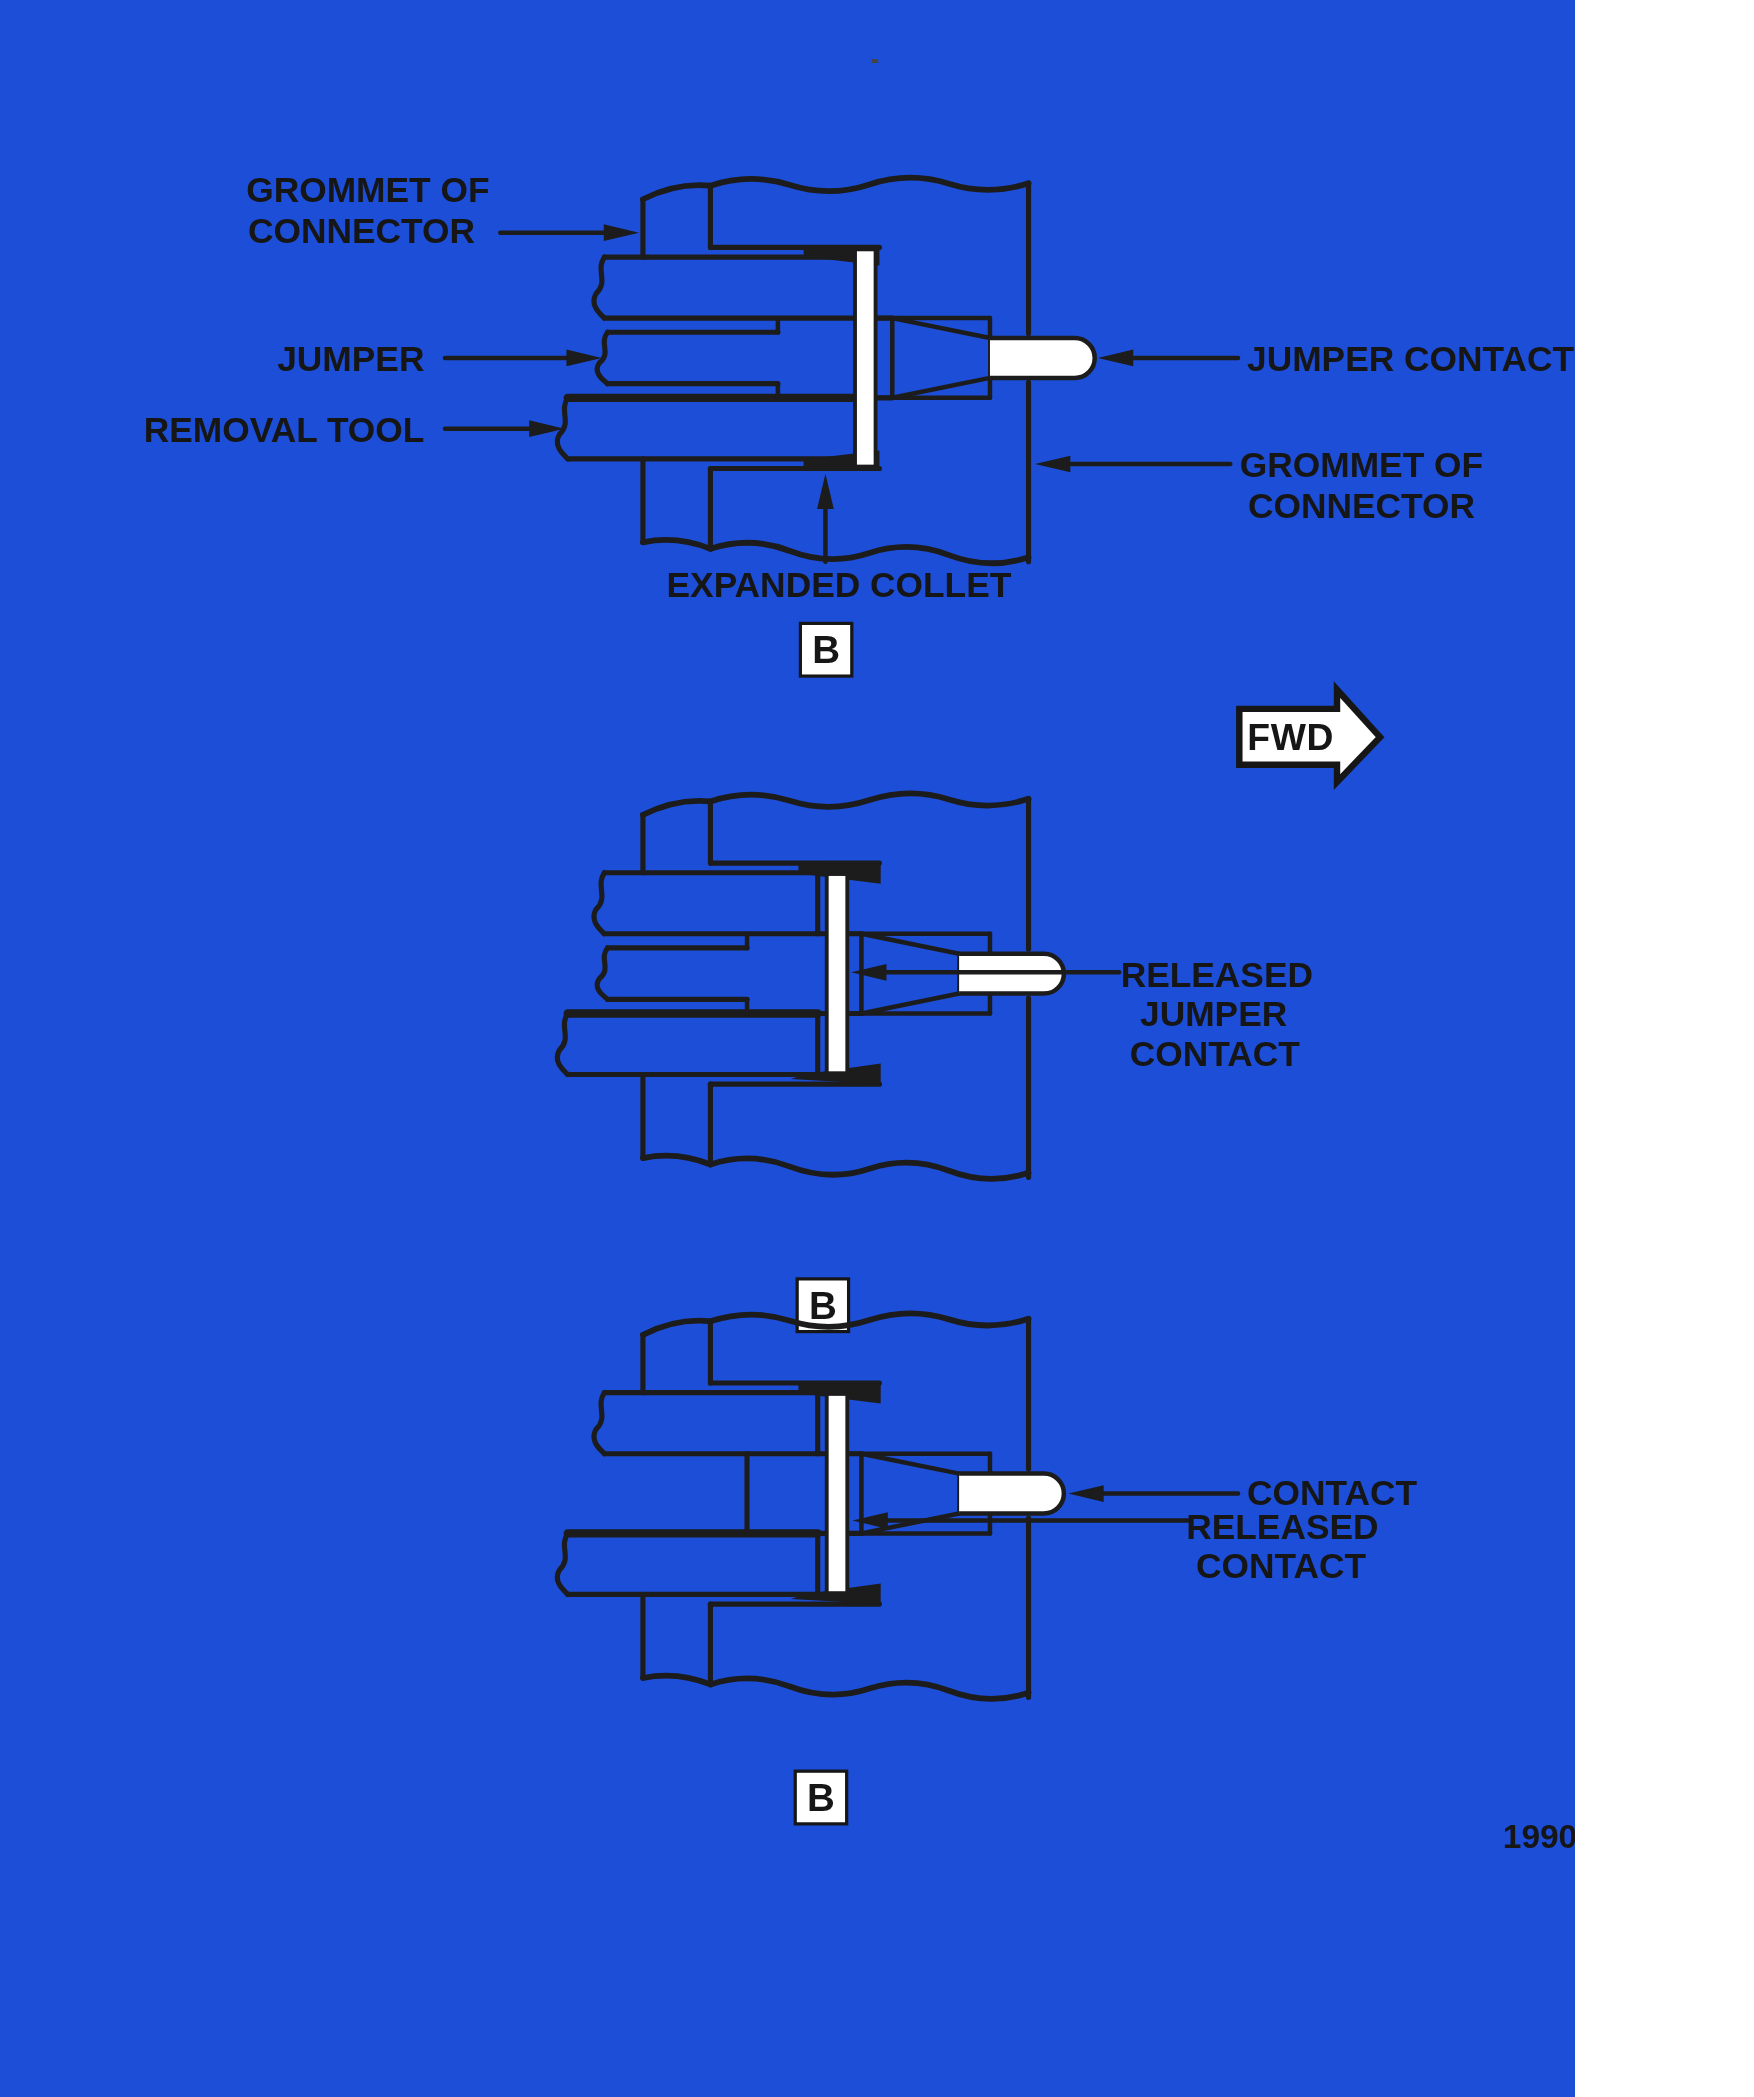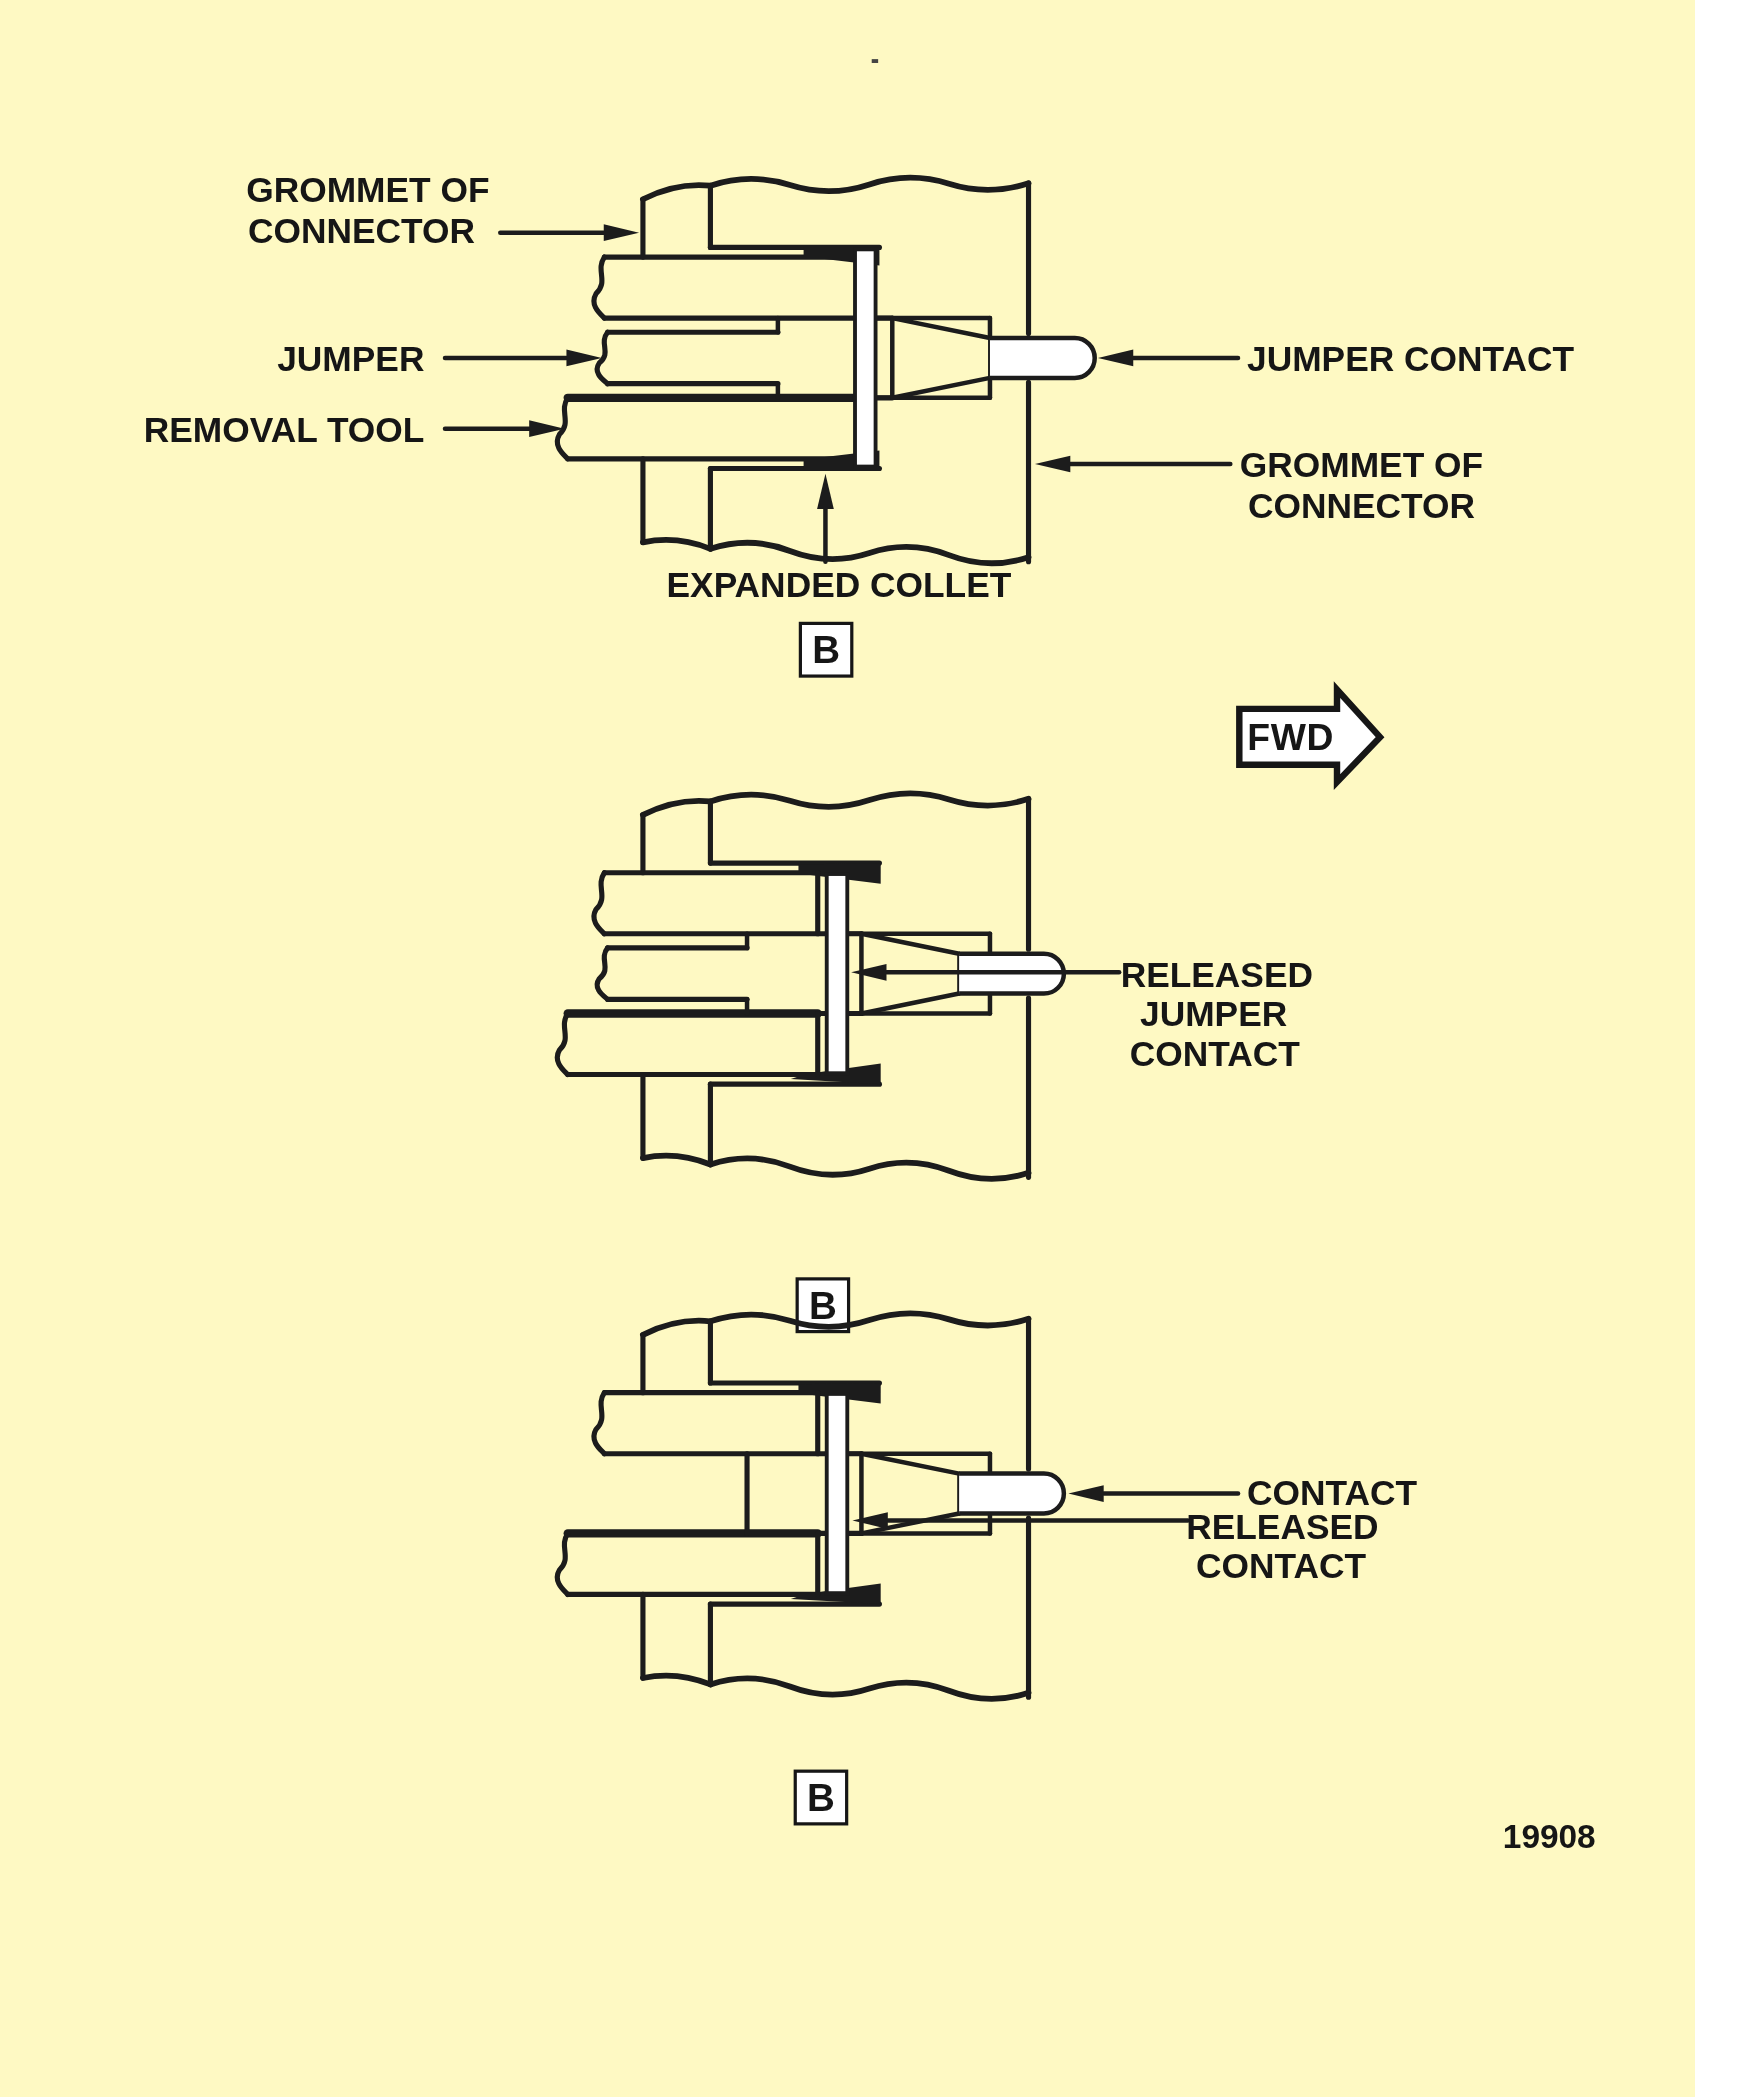--- a/index.html
+++ b/index.html
@@ -1,16 +1,16 @@
 <!DOCTYPE html>
 <html style="font-size:10.3px"><head>
 <meta charset="utf-8">
 <style>
   html,body{margin:0;padding:0;background:#ffffff;}
-  .page{position:relative;width:1695px;height:2097px;background:#fef9c3;overflow:hidden;}
+  .page{position:relative;width:1575px;height:2097px;background:#1d4ed8;overflow:hidden;}
   svg{position:absolute;inset:0;}
   .lbl{font-family:"Liberation Sans",sans-serif;font-weight:bold;font-size:55px;fill:#161616;letter-spacing:0px;}
   .mk{font-family:"Liberation Sans",sans-serif;font-weight:bold;font-size:60px;fill:#161616;}
   .fwd{font-family:"Liberation Sans",sans-serif;font-weight:bold;font-size:58px;fill:#161616;letter-spacing:1px;}
   .fig{font-family:"Liberation Sans",sans-serif;font-weight:bold;font-size:52px;fill:#161616;}
 </style>
 </head>
 <body>
 
 <div class="page">

